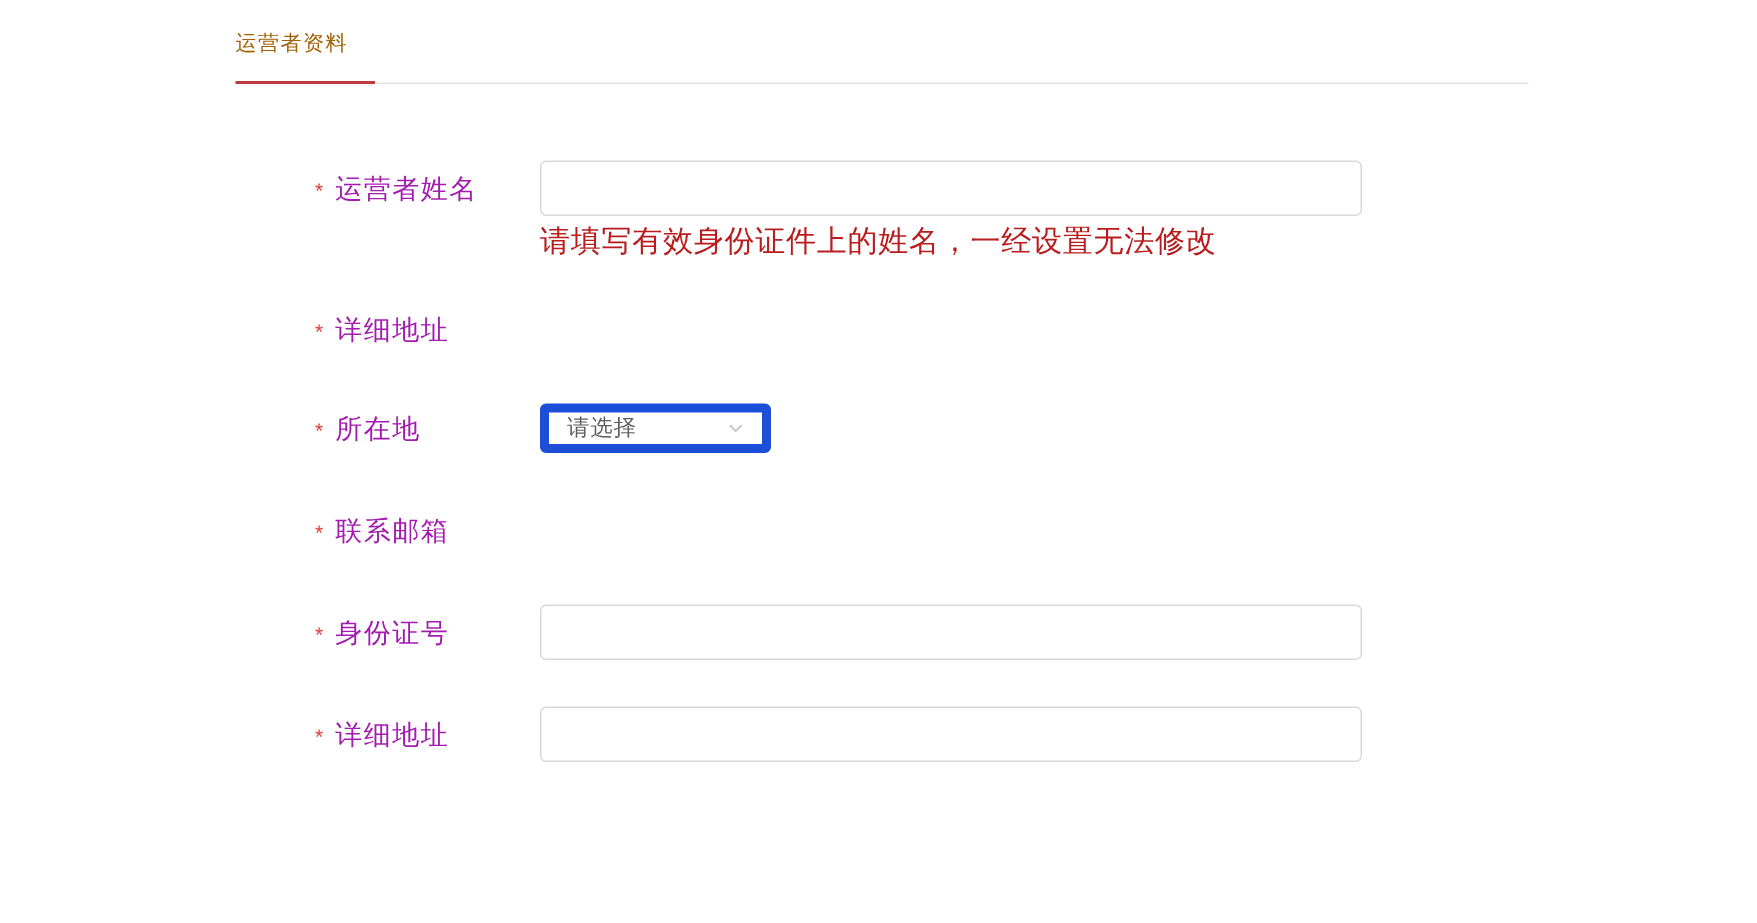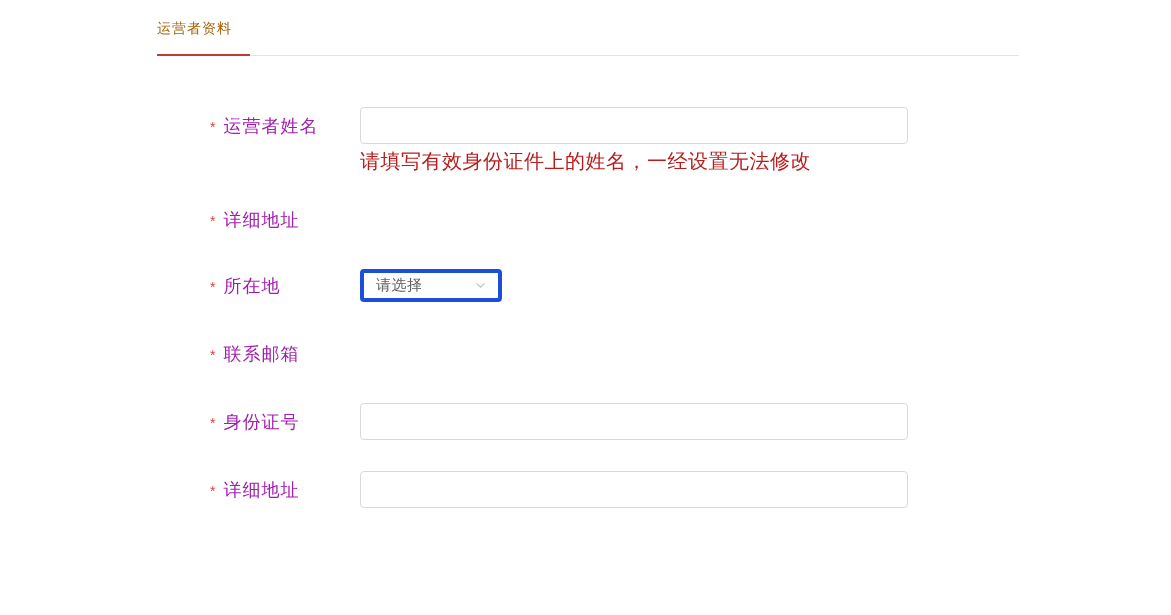--- a/index.html
+++ b/index.html
@@ -93,23 +93,23 @@
   }
   .hint {
     margin-top: 9px;
     font-size: 20px;
     color: #b91c1c;
     letter-spacing: 0.5px;
     line-height: 17px;
   }
 
   .select-box {
-    width: 142px;
+    width: 154px;
     height: 33px;
-    border: 4px solid #1d4ed8;
+    border: 6px solid #1d4ed8;
     border-radius: 4px;
     background: #ffffff;
     display: flex;
     align-items: center;
     justify-content: space-between;
     padding: 0 11px 0 12px;
     cursor: pointer;
   }
   .select-value {
     font-size: 15px;

